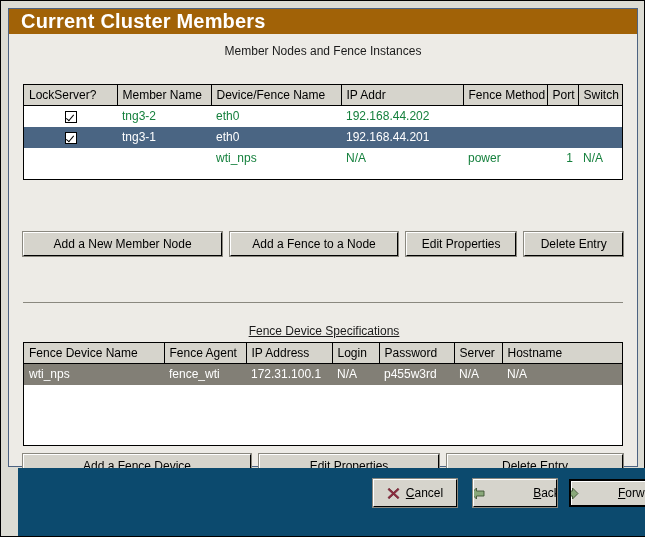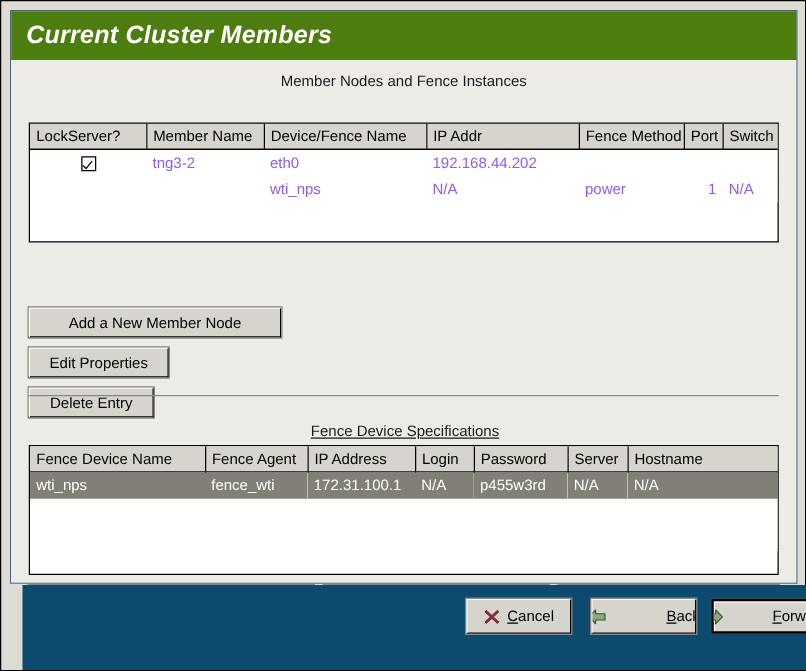--- a/index.html
+++ b/index.html
@@ -34,27 +34,26 @@
     top: 7px;
     width: 630px;
     height: 459px;
     box-sizing: border-box;
     border: 1px solid #4d6382;
     background: #edebe6;
   }
 
   
   #titlebar {
-    height: 39px;
-    background: #4d7c0f;
+    height: 25px;
+    background: #a16207;
     display: flex;
     align-items: center;
     padding-left: 12px;
     box-sizing: border-box;
-    font-style: italic;
   }
   #title-text {
     color: #ffffff;
     font-size: 20px;
     font-weight: bold;
     letter-spacing: 0.2px;
   }
 
   
   #panel-body {
@@ -97,21 +96,21 @@
   }
   table.grid thead th:last-child { border-right: none; }
   table.grid tbody td {
     padding: 3px 5px;
     height: 21px;
     box-sizing: border-box;
     white-space: nowrap;
     overflow: hidden;
     border: none;
   }
-  tr.row-normal { background: #ffffff; color: #8b5cf6; }
+  tr.row-normal { background: #ffffff; color: #15803d; }
   tr.row-selected-blue { background: #4a6583; color: #ffffff; }
   tr.row-selected-gray { background: #827f76; color: #ffffff; }
   tr.row-empty { background: #ffffff; }
 
   td.c-center { text-align: center; }
   td.c-right  { text-align: right; padding-right: 14px; }
 
   
   .checkbox {
     display: inline-block;
@@ -244,35 +243,47 @@
               <td class="c-center">
                 <span class="checkbox"></span>
               </td>
               <td>tng3-2</td>
               <td>eth0</td>
               <td>192.168.44.202</td>
               <td></td>
               <td class="c-right"></td>
               <td></td>
             </tr>
+            <tr class="row-selected-blue">
+              <td class="c-center">
+                <span class="checkbox"></span>
+              </td>
+              <td>tng3-1</td>
+              <td>eth0</td>
+              <td>192.168.44.201</td>
+              <td></td>
+              <td class="c-right"></td>
+              <td></td>
+            </tr>
             <tr class="row-normal">
               <td class="c-center"></td>
               <td></td>
               <td>wti_nps</td>
               <td>N/A</td>
               <td>power</td>
               <td class="c-right">1</td>
               <td>N/A</td>
             </tr>
           </tbody>
         </table>
       </div>
 
-      <div class="btn-row" style="left:14px; top:198px; width:600px; gap:8px;flex-direction:column;">
+      <div class="btn-row" style="left:14px; top:198px; width:600px; gap:8px;">
         <div class="btn" style="width:202px;">Add a New Member Node</div>
+        <div class="btn" style="width:170px;">Add a Fence to a Node</div>
         <div class="btn" style="width:112px;">Edit Properties</div>
         <div class="btn" style="width:100px;">Delete Entry</div>
       </div>
 
       <div id="divider"></div>
 
       <div class="section-label" style="position:absolute; left:0; top:290px; width:630px; padding-top:0;text-decoration:underline;">Fence Device Specifications</div>
 
       <div class="table-wrap" style="position:absolute; left:14px; top:308px; width:600px; height:104px;">
         <table class="grid">

